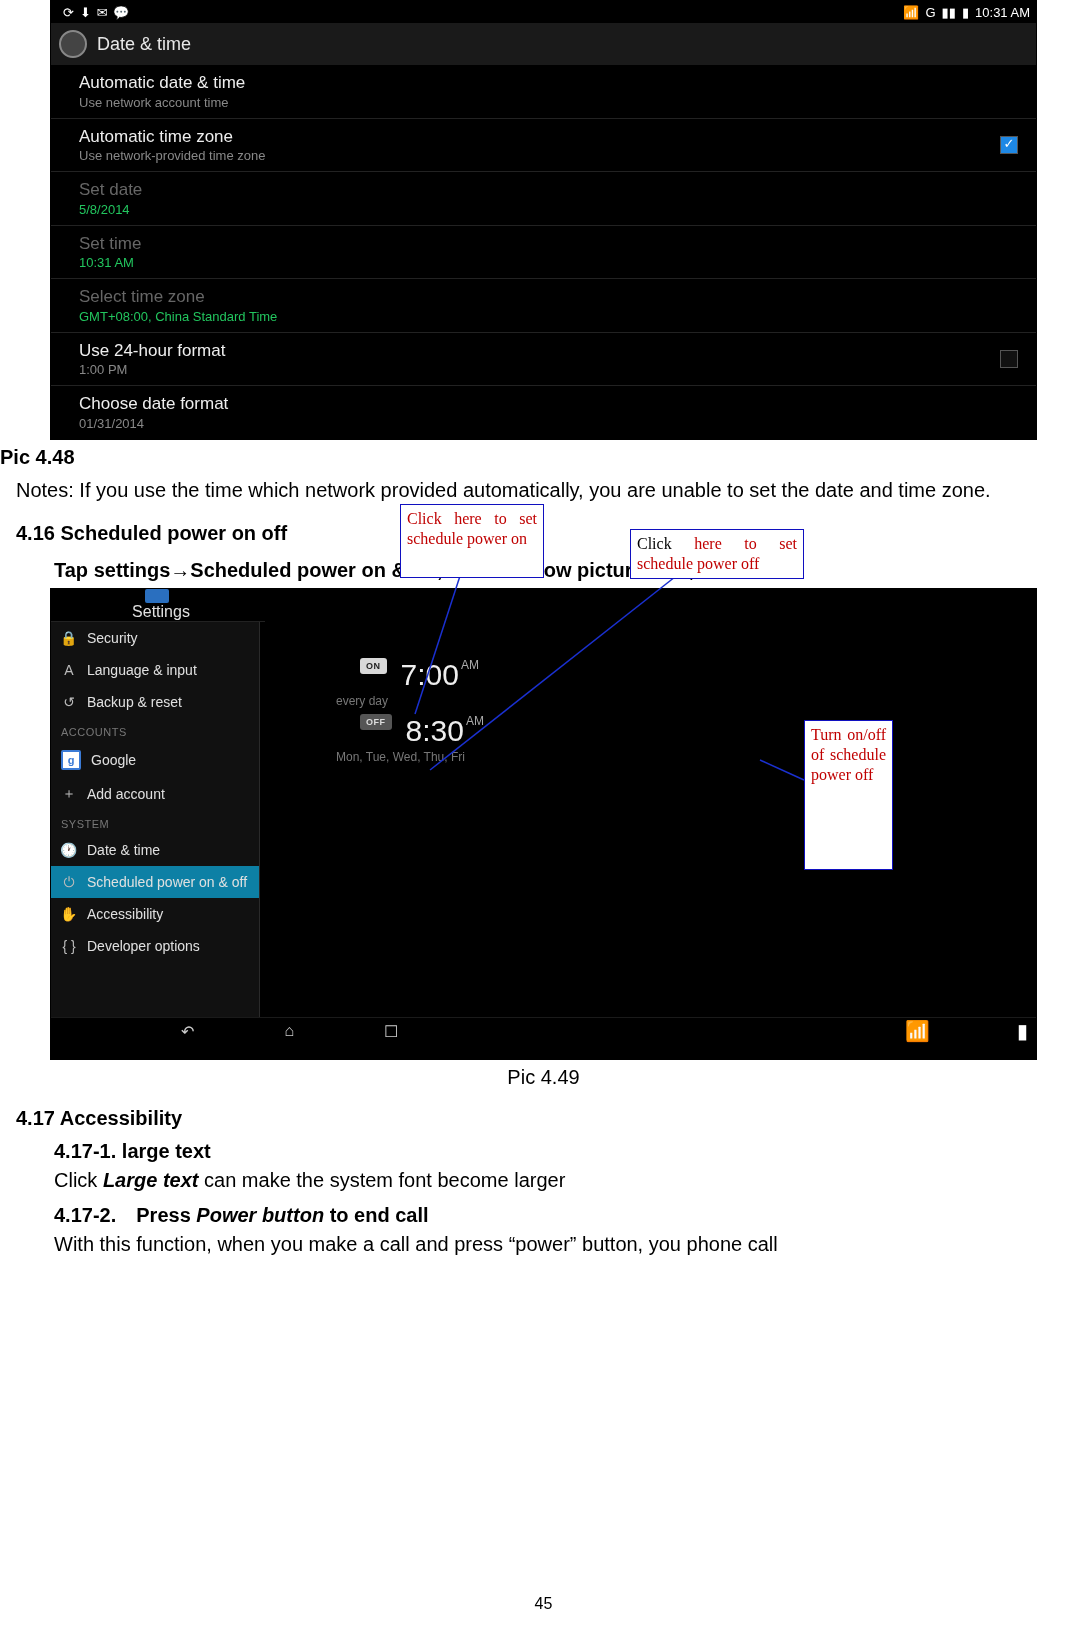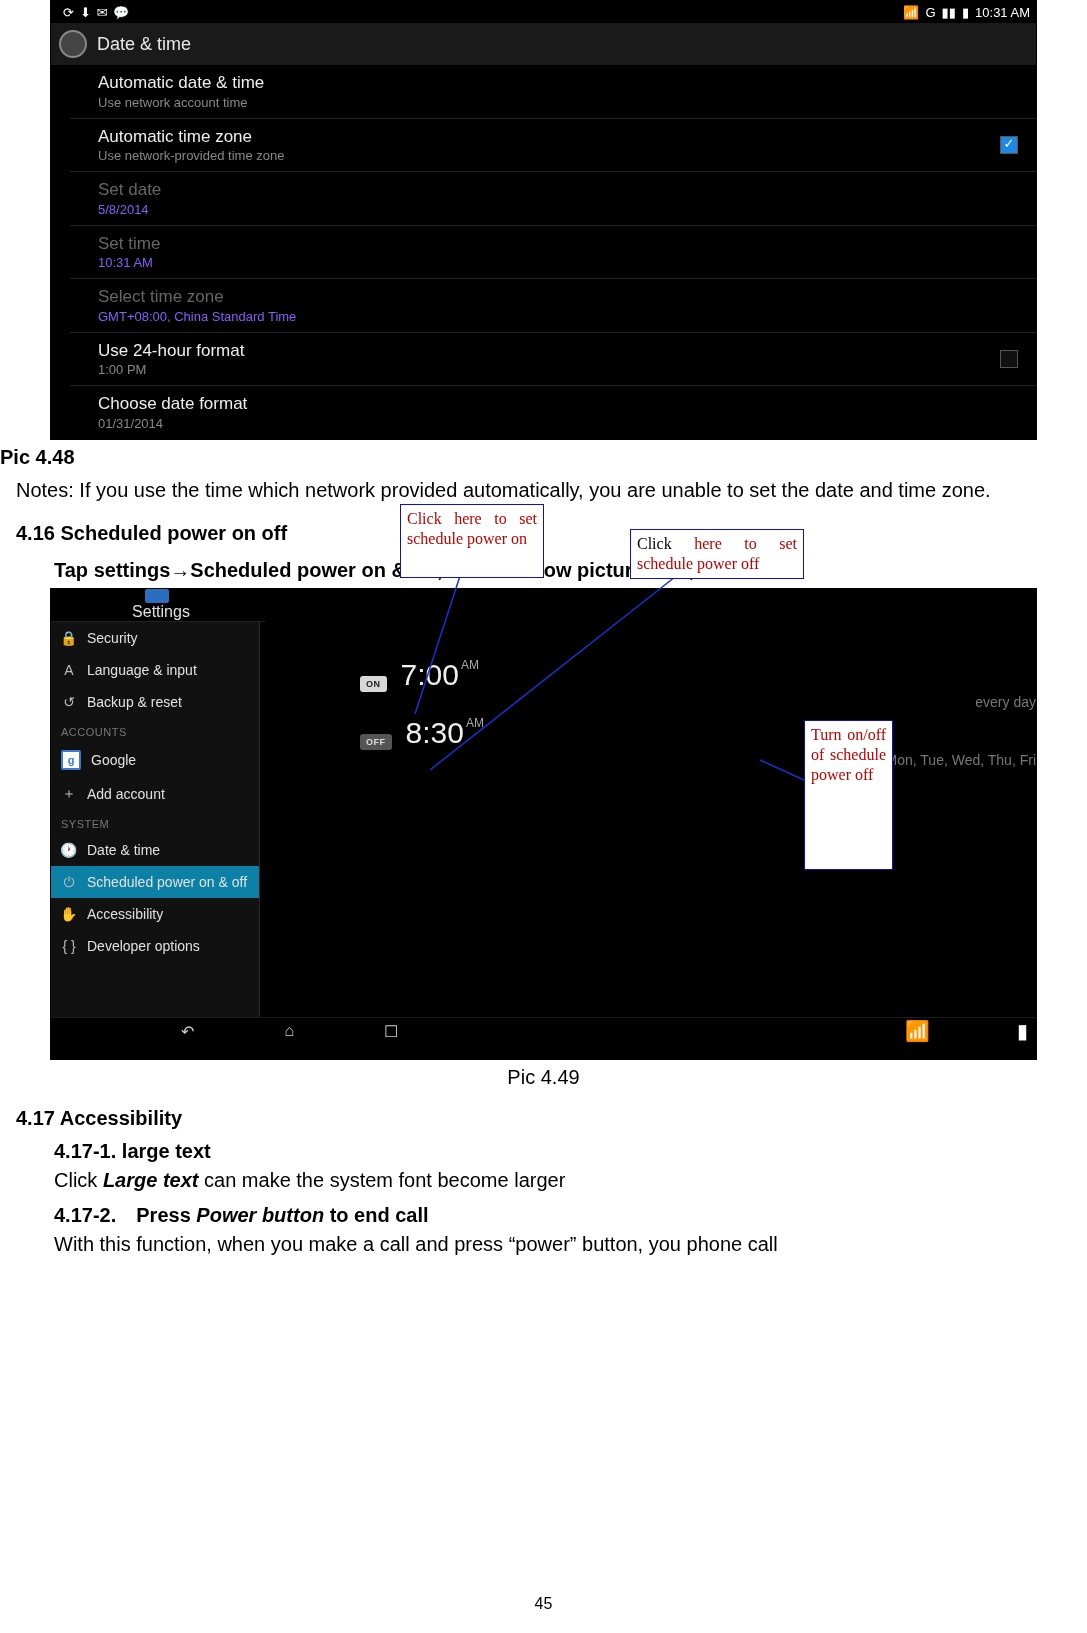--- a/index.html
+++ b/index.html
@@ -5,24 +5,24 @@
   body { font-family: Arial, sans-serif; font-size: 20px; color: #000; background: #fff; margin: 0; padding: 0; width: 1087px; }
   .page { width: 1087px; min-height: 1633px; position: relative; box-sizing: border-box; padding: 0 0 60px 0; }
   .content { padding: 0 10px; }
   .screenshot { border: 1px solid #000; margin: 0 50px 6px 50px; background: #000; position: relative; overflow: hidden; }
   .ss1 { height: 438px; }
   .status-bar { height: 22px; background: #000; color: #fff; font-size: 13px; display: flex; align-items: center; padding: 0 6px; }
   .status-bar .spacer { flex: 1; }
   .status-bar span { margin-left: 6px; }
   .title-bar { height: 42px; background: #1a1a1a; display: flex; align-items: center; color: #e8e8e8; font-size: 18px; padding-left: 8px; }
   .gear-icon { width: 24px; height: 24px; border-radius: 50%; background: #444; display: flex; align-items: center; justify-content: center; margin-right: 10px; border: 2px solid #888; }
-  .settings-list { background: #000; margin-left: 19px; }
+  .settings-list { background: #000; }
   .setting-row { padding: 8px 16px 8px 28px; border-bottom: 1px solid #222; position: relative; }
   .setting-row.disabled .row-title { color: #666; }
-  .setting-row.disabled .row-sub { color: #8b5cf6; }
+  .setting-row.disabled .row-sub { color: #22c55e; }
   .row-title { color: #eee; font-size: 17px; line-height: 1.15; }
   .row-sub { color: #888; font-size: 13px; margin-top: 2px; }
   .cb { position: absolute; right: 18px; top: 50%; transform: translateY(-50%); width: 16px; height: 16px; border: 1px solid #555; background: #111; }
   .cb.checked::after { content: "✓"; color: #fff; background: #1e88e5; position: absolute; inset: 0; font-size: 13px; text-align: center; line-height: 14px; }
   .navbar { height: 26px; display: flex; justify-content: center; gap: 110px; align-items: center; background: #000; border-top: 1px solid #1a1a1a; }
   .nav-ico { color: #ccc; font-size: 16px; }
   .caption { text-align: left; font-weight: bold; font-size: 20px; margin: 4px 0 8px 0; }
   .caption2 { text-align: center; font-size: 20px; margin: 4px 0 8px 0; }
   .notes { text-align: justify; margin: 0 6px 6px 6px; line-height: 1.35; }
   .heading { font-weight: bold; font-size: 20px; margin: 18px 6px 10px 6px; }
@@ -41,26 +41,26 @@
   .ss2-flex { display: flex; height: calc(100% - 22px - 26px); }
   .sidebar { width: 208px; background: #111; border-right: 1px solid #2a2a2a; display: flex; flex-direction: column; }
   .side-header { height: 32px; display: flex; align-items: center; color: #e0e0e0; font-size: 16px; padding-left: 6px; border-bottom: 1px solid #222; }
   .side-header .mini-ico { width: 24px; height: 18px; background: #2a6fbf; margin-right: 8px; border-radius: 2px; }
   .side-cat { color: #777; font-size: 11px; padding: 8px 10px 4px 10px; letter-spacing: .5px; }
   .side-item { display: flex; align-items: center; color: #e0e0e0; font-size: 14px; padding: 8px 10px; gap: 10px; }
   .side-item.sel { background: #0d80a5; }
   .si-ico { width: 16px; height: 16px; display: inline-flex; align-items: center; justify-content: center; color: #bbb; font-size: 14px; }
   .si-ico.box { border: 2px solid #3b7bd6; background: #fff; color: #3b7bd6; font-size: 11px; font-weight: bold; border-radius: 2px; }
   .main2 { flex: 1; background: #000; padding-top: 30px; }
-  .sched-row { display: flex; align-items: flex-end; padding: 6px 20px 6px 100px; gap: 14px; }
+  .sched-row { display: flex; align-items: flex-start; padding: 6px 20px 6px 100px; gap: 14px; }
   .pill { background: #d8d8d8; color: #222; font-size: 9px; font-weight: bold; padding: 3px 6px; border-radius: 3px; letter-spacing: .5px; }
   .pill.off { background: #555; color: #ddd; }
   .hhmm { color: #eee; font-size: 30px; font-weight: 300; }
   .ampm { color: #aaa; font-size: 12px; margin-left: 2px; vertical-align: top; }
-  .days { color: #777; font-size: 14px; margin-left: 76px; margin-top: -4px; text-align: right; }
+  .days { color: #777; font-size: 12px; margin-left: 76px; margin-top: -4px; }
   .page-num { position: absolute; bottom: 20px; width: 100%; text-align: center; font-size: 16px; }
   
   svg.lines { position: absolute; left: 0; top: 0; width: 1087px; height: 1633px; pointer-events: none; z-index: 6; }
 </style>
 </head>
 <body>
 
 <div class="page">
 
   <svg class="lines">

